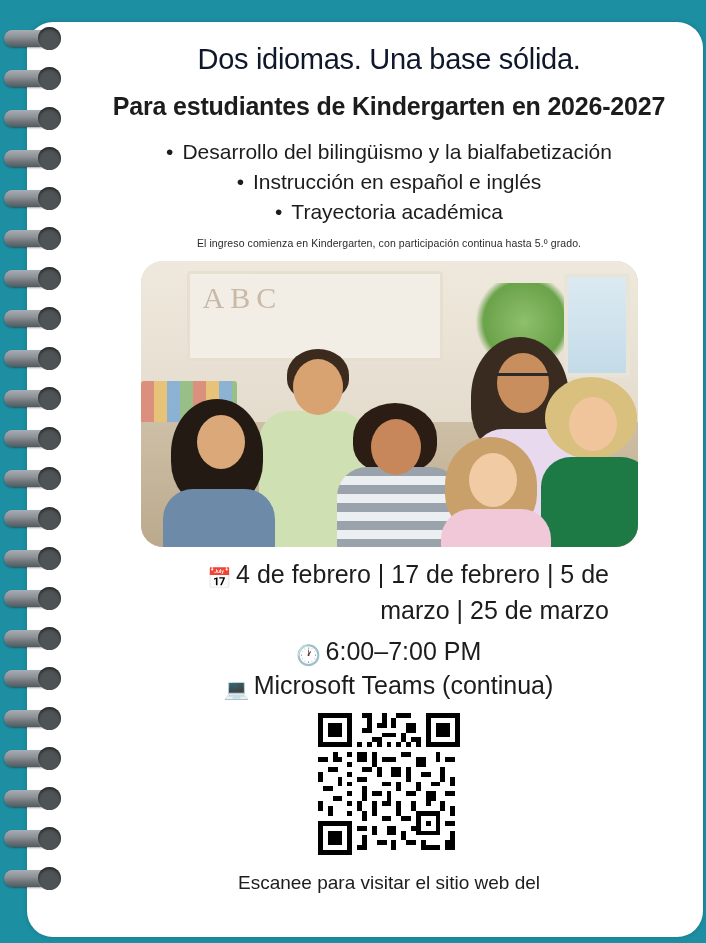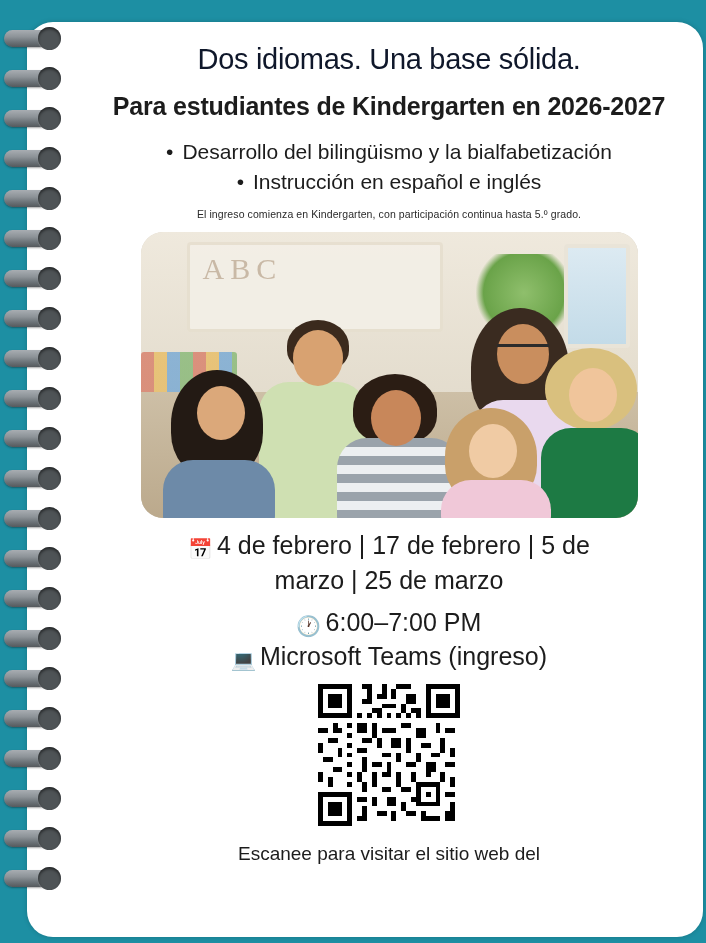--- a/index.html
+++ b/index.html
@@ -177,20 +177,21 @@
     font-size: 30px;
     color: #1c1c1c;
     letter-spacing: -0.2px;
   }
   .dates {
     margin: 10px auto 9px auto;
     width: 440px;
     font-size: 25px;
     color: #1c1c1c;
     line-height: 1.42;
+    text-align: right;
   }
   .time, .platform {
     margin: 4px 0 0 0;
     font-size: 25px;
     color: #1c1c1c;
   }
   .emoji { font-size: 20px; vertical-align: -2px; margin-right: 4px; }
 
   .qr-wrap {
     margin: 12px auto 0 auto;
@@ -310,20 +311,21 @@
   </div>
 
   <div class="content">
 
     <div class="headline">Dos idiomas. Una base sólida.</div>
     <div class="subhead">Para estudiantes de Kindergarten en 2026-2027</div>
 
     <ul class="bullets">
       <li>Desarrollo del bilingüismo y la bialfabetización</li>
       <li>Instrucción en español e inglés</li>
+      <li>Trayectoria académica</li>
     </ul>
 
     <div class="fineprint">El ingreso comienza en Kindergarten, con participación continua hasta 5.º grado.</div>
 
     <div class="photo">
       <div class="wall"></div>
       <div class="board"></div>
       <div class="letters">ABC</div>
       <div class="shelf"></div>
       <div class="plant"></div>
@@ -360,21 +362,21 @@
 
     <div class="dates">
       <span class="emoji">📅</span><span>4 de febrero | 17 de febrero | 5 de marzo | 25 de marzo</span>
     </div>
 
     <div class="time">
       <span class="emoji">🕐</span><span>6:00–7:00 PM</span>
     </div>
 
     <div class="platform">
-      <span class="emoji">💻</span><span>Microsoft Teams (ingreso)</span>
+      <span class="emoji">💻</span><span>Microsoft Teams (continua)</span>
     </div>
 
     <div class="qr-wrap">
       <svg class="qr" viewBox="0 0 29 29" shape-rendering="crispEdges">
         <rect width="29" height="29" fill="#ffffff"></rect>
         <g fill="#000000">
 
           <rect x="0" y="0" width="7" height="1"></rect>
             <rect x="0" y="6" width="7" height="1"></rect>
           <rect x="0" y="0" width="1" height="7"></rect>

